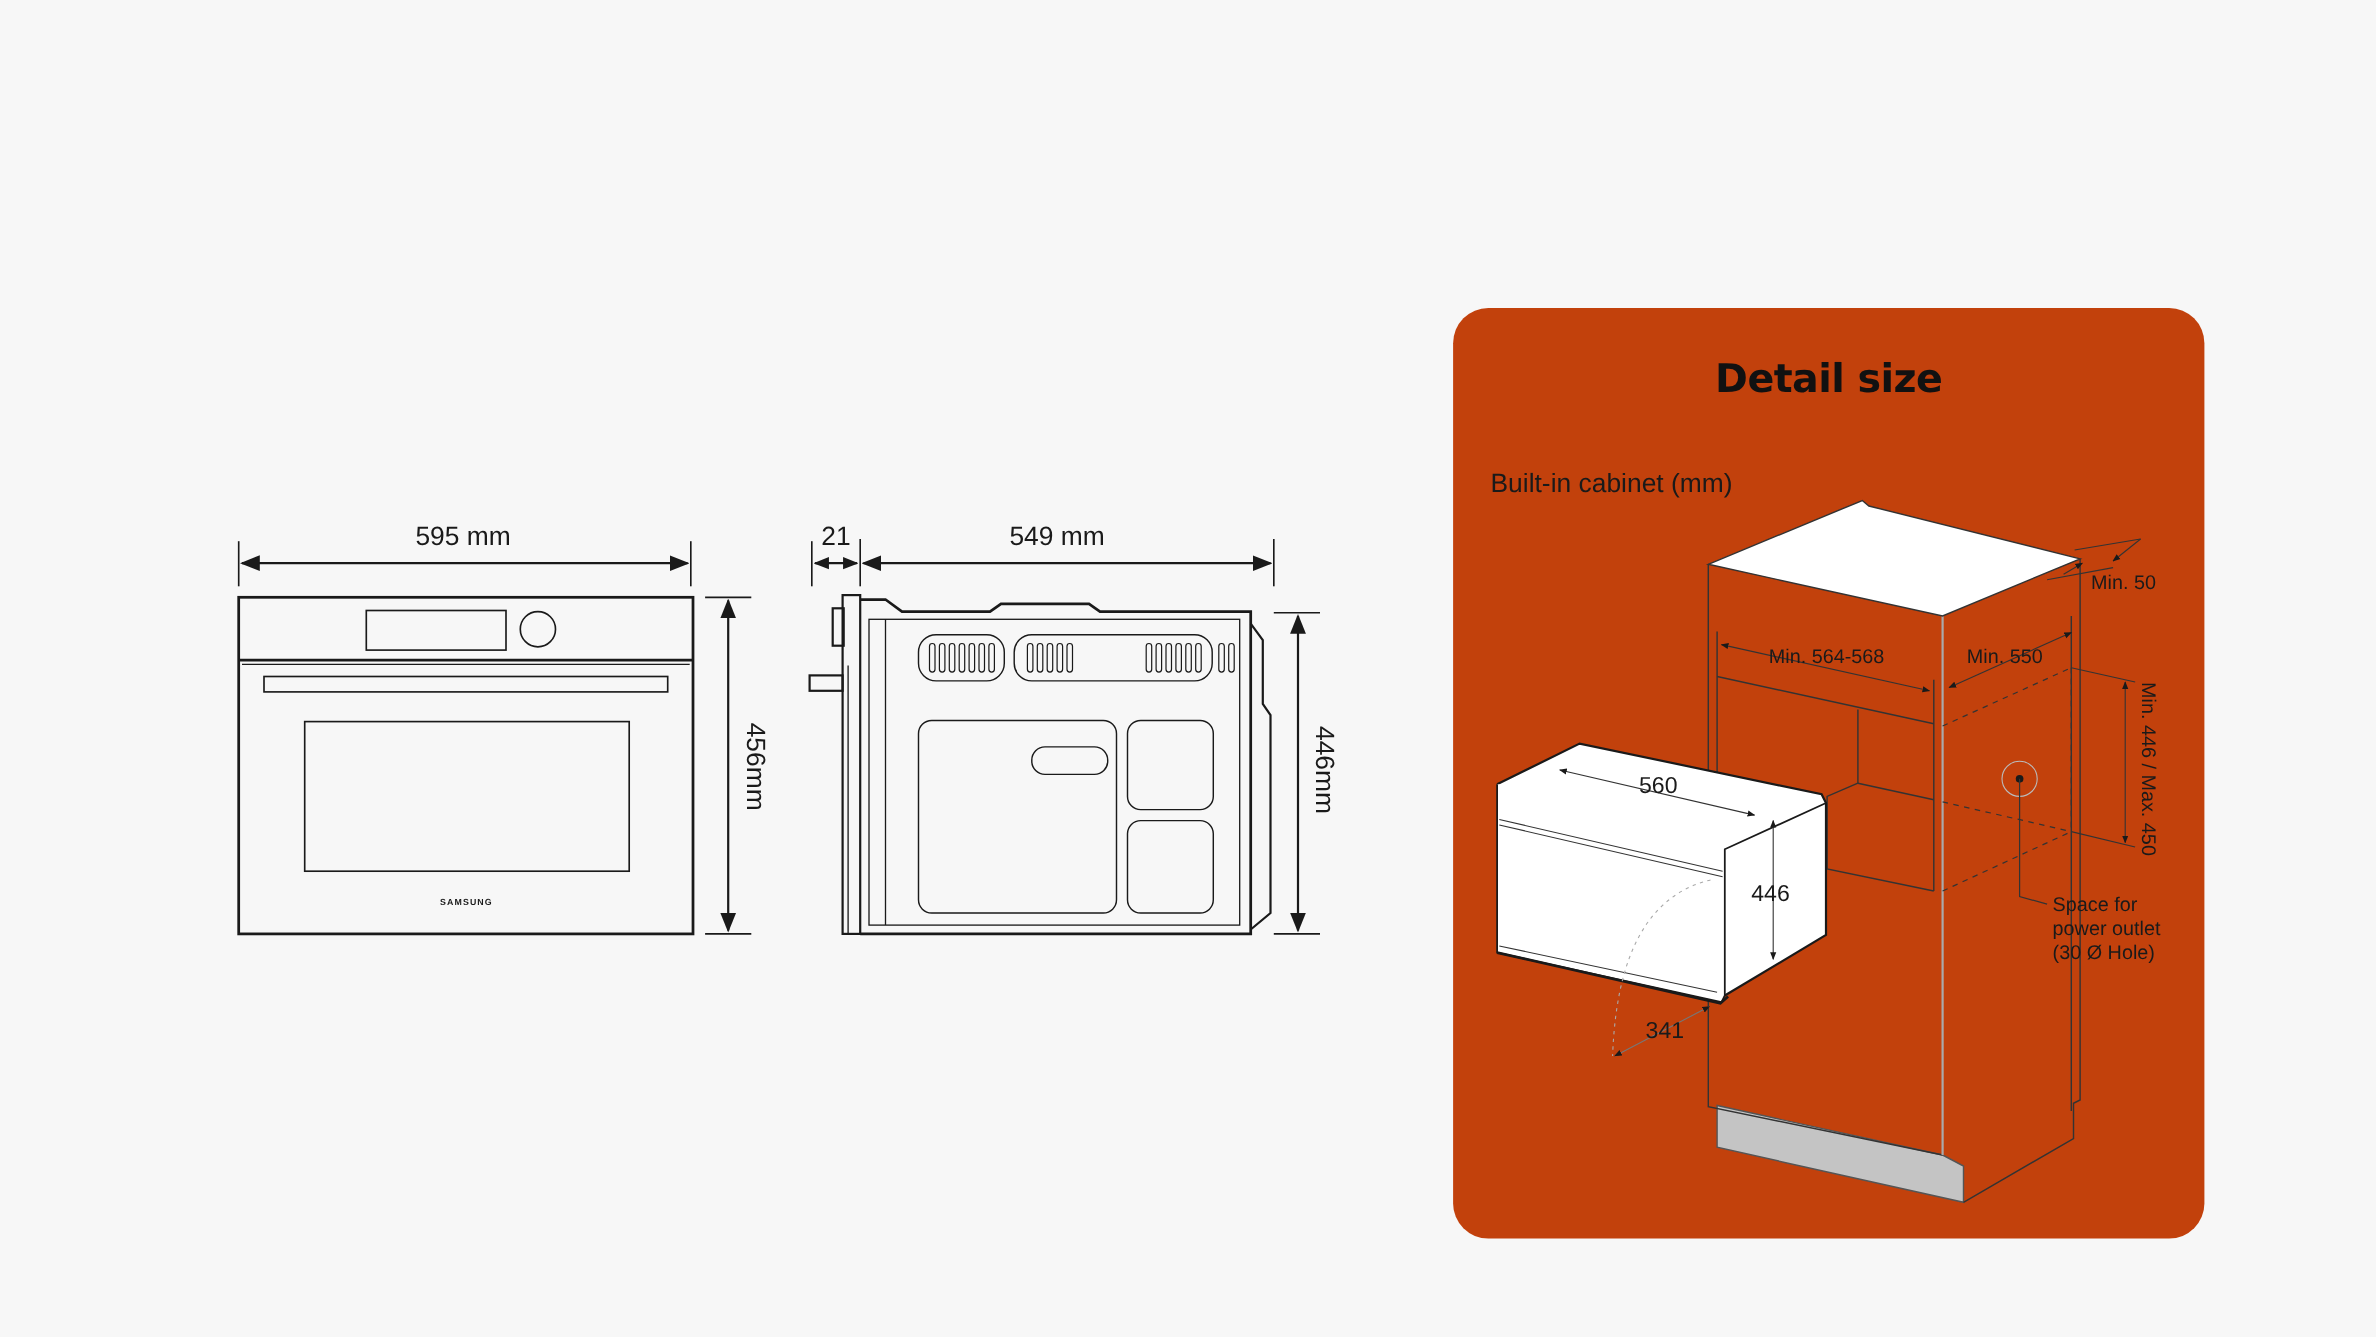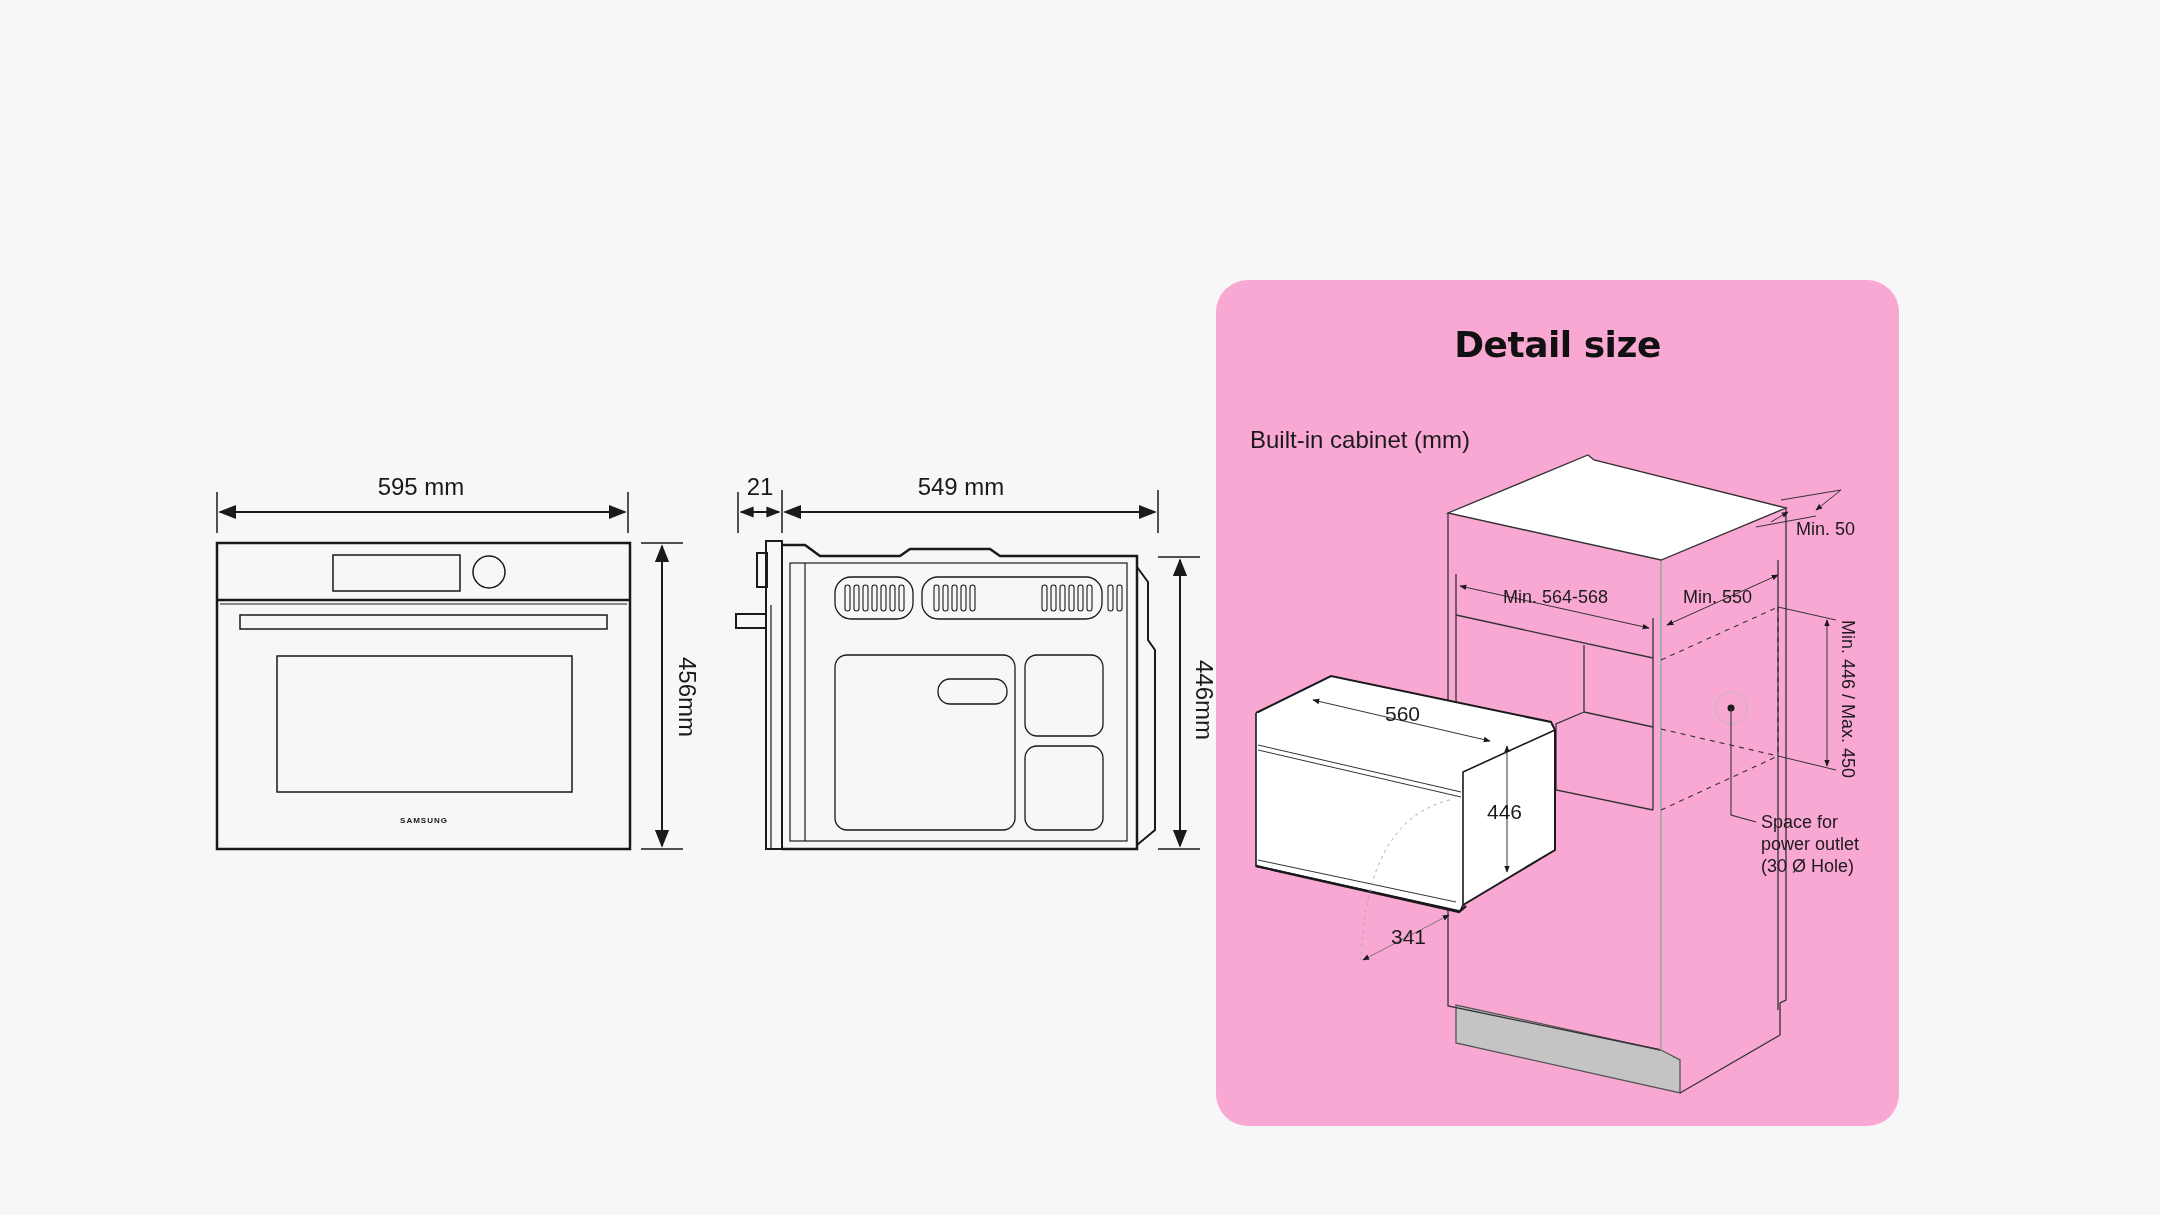--- a/index.html
+++ b/index.html
@@ -7,23 +7,23 @@
     width: 2160px; height: 1215px;
     background: #f7f7f7;
     position: relative;
     overflow: hidden;
     font-family: "DejaVu Sans", sans-serif;
     color: #1a1a1a;
   }
   .drawings { position: absolute; left: 0; top: 0; width: 2160px; height: 1215px; }
   .card {
     position: absolute;
-    left: 1216px; top: 280px;
+    left: 1321px; top: 280px;
     width: 683px; height: 846px;
-    background: #f9a8d4;
+    background: #c2410c;
     border-radius: 32px;
   }
   .card-title {
     position: absolute;
     left: 0; top: 44px; width: 100%;
     text-align: center;
     font-family: "DejaVu Sans", sans-serif;
     font-weight: bold;
     font-size: 36px;
     letter-spacing: -0.5px;

